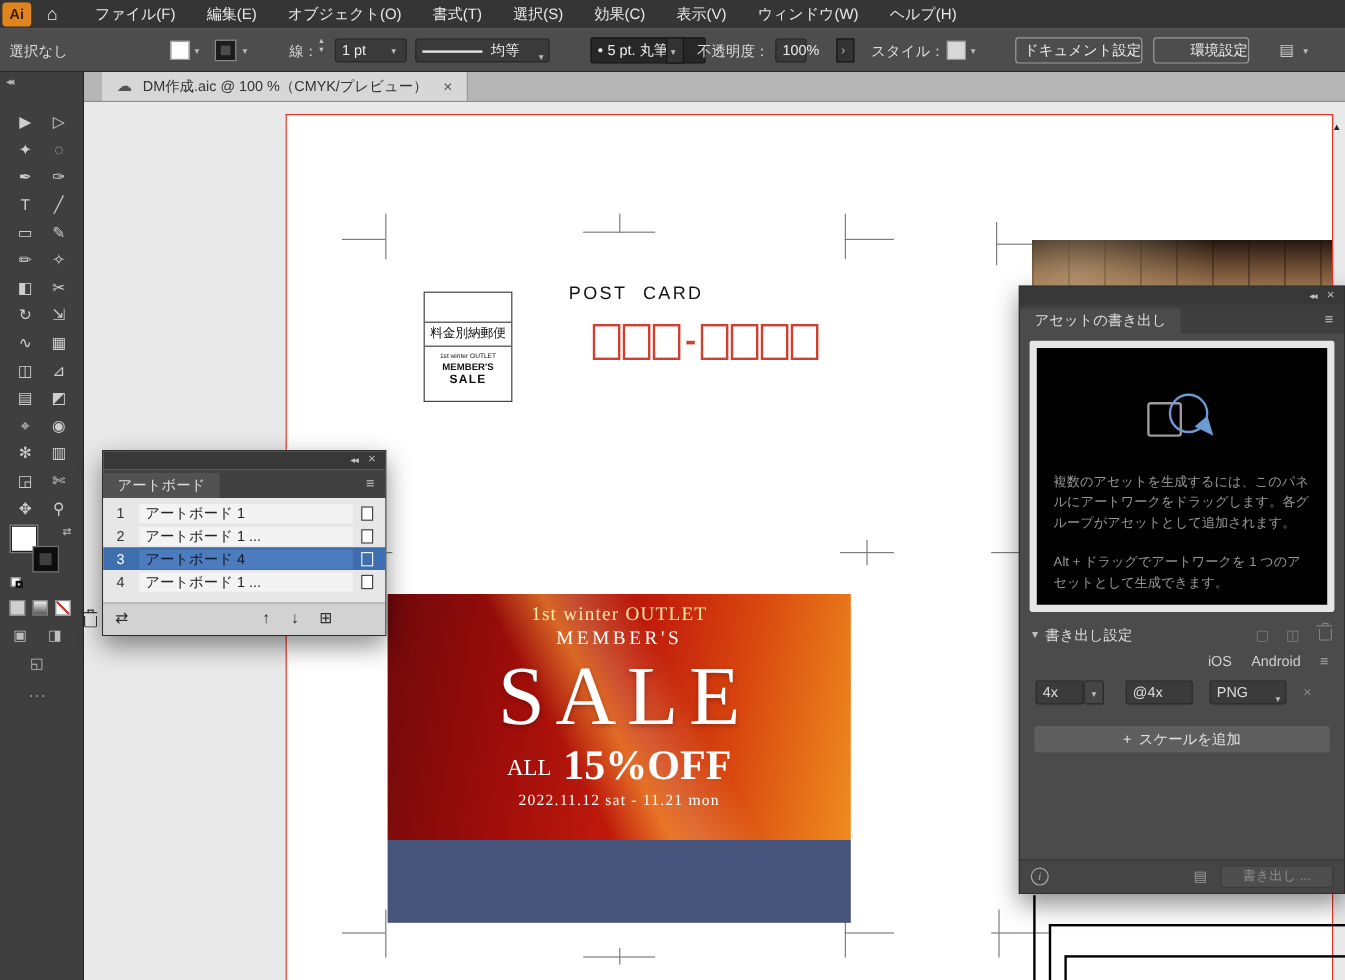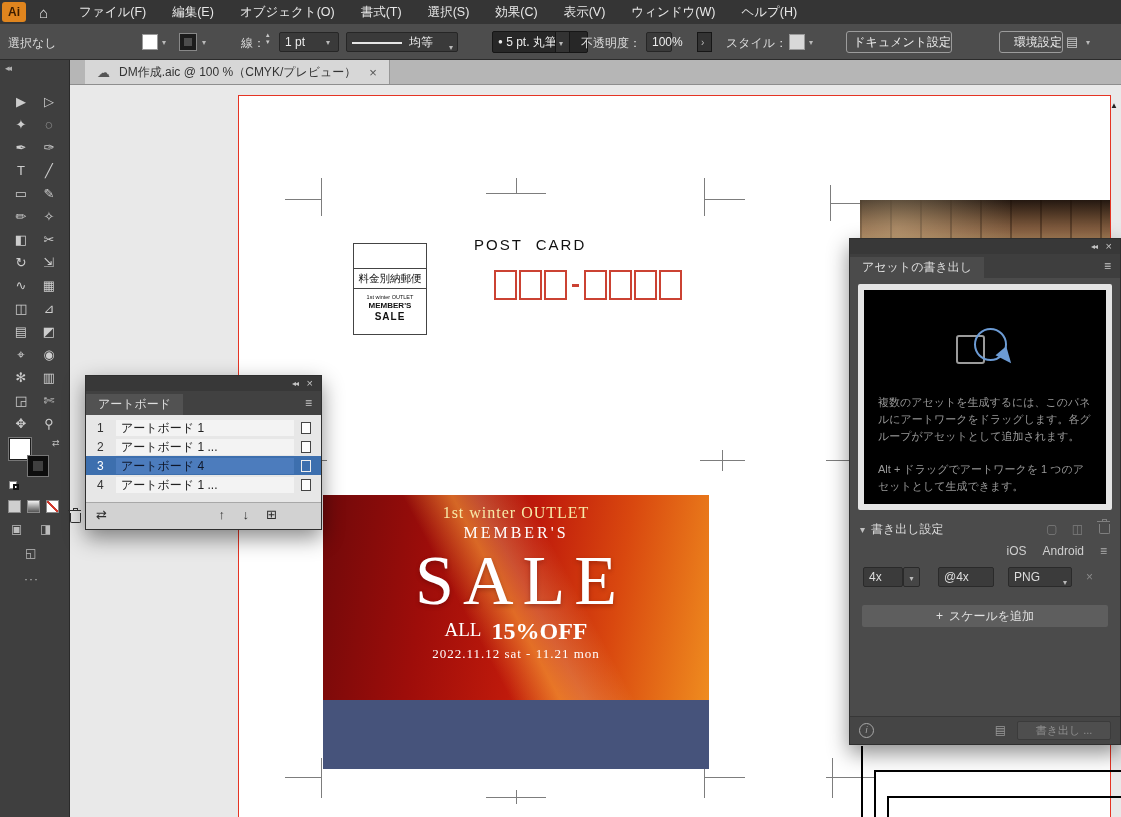--- a/index.html
+++ b/index.html
@@ -84,21 +84,21 @@
     background:
       linear-gradient(62deg, rgba(255,190,80,0) 38%, rgba(255,175,60,.55) 48%, rgba(255,230,150,.28) 53%, rgba(255,190,80,0) 63%),
       linear-gradient(100deg,#70090a 0%,#9e0d0a 28%,#bf1a0b 52%,#d9480f 74%,#ef8c1f 100%)}
   .banner-bottom{height:69px;background:#46537b}
   .bl1{margin-top:9px;font-family:"Liberation Serif","DejaVu Serif",serif;font-size:16px;letter-spacing:1px;color:#f7eaa8}
   .bl2{margin-top:2px;font-family:"Liberation Serif","DejaVu Serif",serif;font-size:16px;letter-spacing:3px}
   .bsale{margin-top:0;font-family:"Liberation Serif","DejaVu Serif",serif;font-size:70px;line-height:78px;
          letter-spacing:9px;text-indent:9px;text-shadow:0 2px 4px rgba(60,0,0,.35)}
   .ball{margin-top:-2px;font-family:"Liberation Serif","DejaVu Serif",serif}
   .ball-all{font-size:19px;margin-right:10px;vertical-align:3px}
-  .ball-off{font-size:24px;font-weight:bold}
+  .ball-off{font-size:35px;font-weight:bold}
   .bdates{margin-top:1px;font-family:"Liberation Serif","DejaVu Serif",serif;font-size:13px;letter-spacing:1px}
 
   .photo{position:absolute;left:790px;top:115px;width:250px;height:42px;
     background:
       radial-gradient(circle at 15% 70%, rgba(255,230,180,.35), transparent 55%),
       repeating-linear-gradient(90deg, rgba(25,12,4,.35) 0 2px, rgba(0,0,0,0) 2px 30px),
       linear-gradient(180deg,#241811 0%,#5a3f2a 40%,#8a6344 75%,#b08a5e 100%)}
   .blk{position:absolute;border:2px solid #000;background:transparent}
   .blk-v{position:absolute;left:791px;top:661px;width:2px;height:71px;background:#000}
   .scroll-up{position:absolute;left:1040px;top:16px;font-size:8px;color:#222}
@@ -214,21 +214,21 @@
   <div class="cb-field" style="left:646px;width:26px">100%</div>
   <div class="dropbtn" style="left:697px;height:20px;top:8px">
       <span style="top:4px;font-size:10px">›</span>
     </div>
 
   <span class="cb-label" style="left:726px">スタイル：</span>
   <div class="swatch" style="left:789px;background:#d8d8d8;border:1px solid #999"></div>
   <span class="chev" style="left:809px">▾</span>
 
   <div class="cb-btn" style="left:846px;width:106px">ドキュメント設定</div>
-  <div class="cb-btn" style="left:999px;width:64px">環境設定</div>
+  <div class="cb-btn" style="left:961px;width:80px">環境設定</div>
 
   <span style="position:absolute;left:1066px;top:10px;color:#c9c9c9;font-size:13px">▤</span>
   <span class="chev" style="left:1086px">▾</span>
 </div>
 
 <div id="toolbar">
   <div class="tb-collapse">◂◂</div>
   <div class="tools">
 
       <div class="tool">

